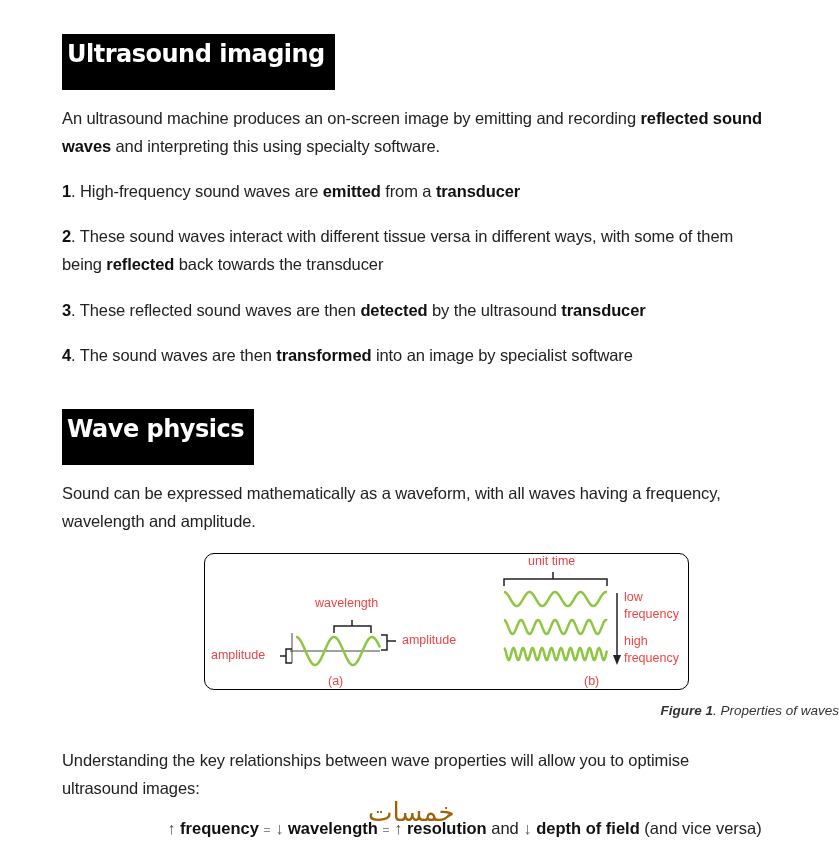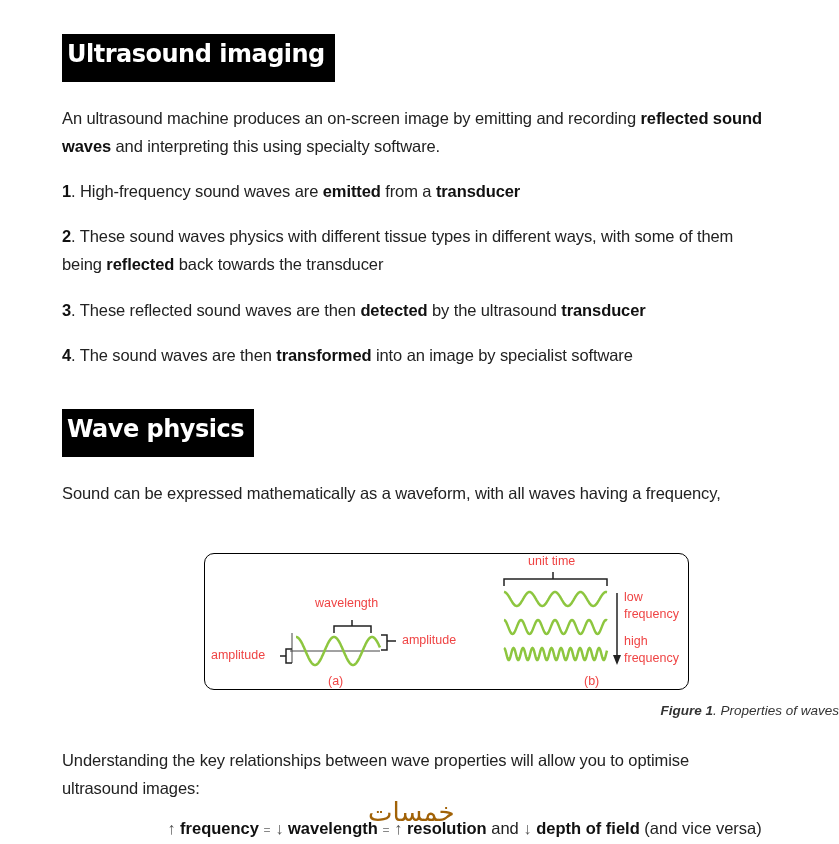--- a/index.html
+++ b/index.html
@@ -3,21 +3,21 @@
 <meta charset="utf-8">
 <style>
   html, body { margin: 0; padding: 0; background: #ffffff; }
   body {
     width: 839px; height: 844px; overflow: hidden; position: relative;
     font-family: "Liberation Sans", sans-serif; color: #222222;
   }
   .heading {
     position: absolute; background: #000000; color: #ffffff;
     font-family: "DejaVu Sans", sans-serif; font-weight: bold;
-    font-size: 24px; line-height: 40px; padding: 0 10px 8px 5px;
+    font-size: 24px; line-height: 40px; padding: 0 10px 16px 5px;
     letter-spacing: -0.5px;
   }
   .para {
     position: absolute; font-size: 16.5px; line-height: 28px; color: #222222;
     letter-spacing: -0.1px;
   }
   .para b { font-weight: bold; color: #111111; }
   .figure-box {
     position: absolute; left: 204px; top: 553px; width: 485px; height: 137px;
     border: 1px solid #000; border-radius: 10px; box-sizing: border-box;
@@ -49,36 +49,37 @@
 <div class="para" style="left:62px; top:104px; width:775px;">
   <span>An ultrasound machine produces an on-screen image by emitting and recording </span><b>reflected sound</b><br>
   <b>waves</b><span> and interpreting this using specialty software.</span>
 </div>
 
 <div class="para" style="left:62px; top:177px;">
   <b>1</b><span>. High-frequency sound waves are </span><b>emitted</b><span> from a </span><b>transducer</b>
 </div>
 
 <div class="para" style="left:62px; top:222px; width:770px;">
-  <b>2</b><span>. These sound waves physics with different tissue types in different ways, with some of them</span><br>
+  <b>2</b><span>. These sound waves interact with different tissue versa in different ways, with some of them</span><br>
   <span>being </span><b>reflected</b><span> back towards the transducer</span>
 </div>
 
 <div class="para" style="left:62px; top:296px;">
   <b>3</b><span>. These reflected sound waves are then </span><b>detected</b><span> by the ultrasound </span><b>transducer</b>
 </div>
 
 <div class="para" style="left:62px; top:341px;">
   <b>4</b><span>. The sound waves are then </span><b>transformed</b><span> into an image by specialist software</span>
 </div>
 
 <div class="heading" style="left:62px; top:409px;">Wave physics</div>
 
 <div class="para" style="left:62px; top:479px;">
   <span>Sound can be expressed mathematically as a waveform, with all waves having a frequency,</span><br>
+  <span>wavelength and amplitude.</span>
 </div>
 
 <div class="figure-box">
   <svg width="485" height="137" viewBox="0 0 485 137" style="position:absolute; left:-1px; top:-1px;">
 
     <g>
 
       <line x1="86" y1="98" x2="176" y2="98" stroke="#444" stroke-width="1"></line>
       <line x1="88" y1="80" x2="88" y2="110" stroke="#444" stroke-width="1"></line>
 

